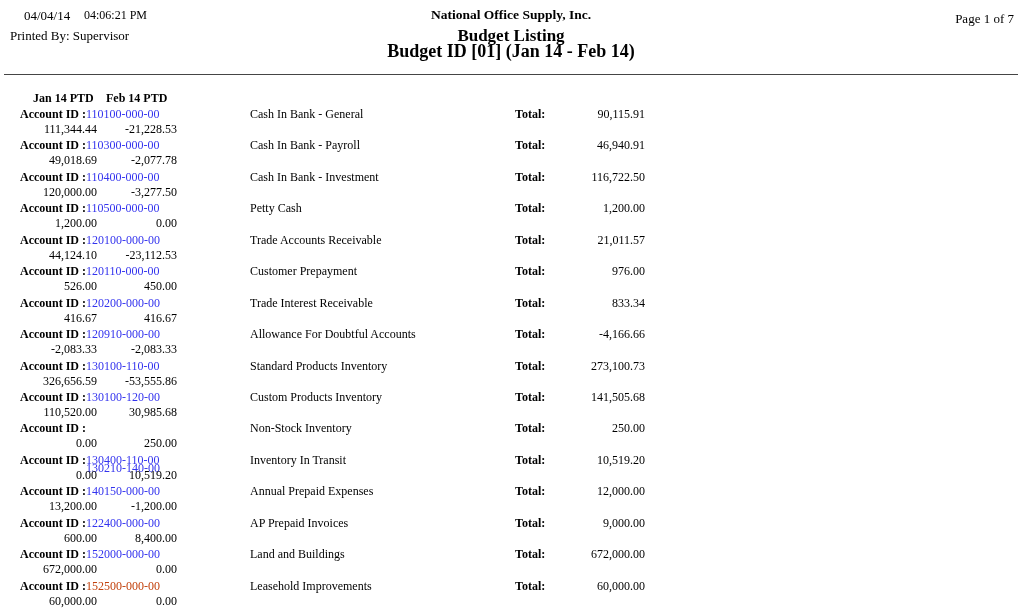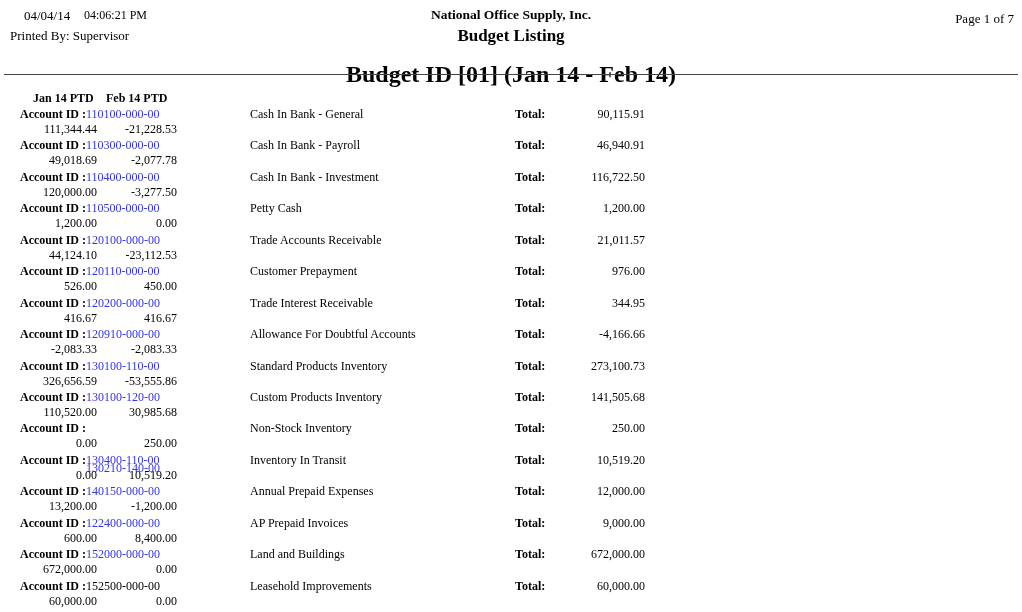--- a/index.html
+++ b/index.html
@@ -11,21 +11,21 @@
   }
   .abs{position:absolute;white-space:nowrap}
 
   
   .hdr-date{left:24px;top:8px;font-size:13px}
   .hdr-time{left:84px;top:8px;font-size:12px}
   .hdr-printed{left:10px;top:28px;font-size:13px}
   .hdr-center{left:0;width:100%;text-align:center;font-weight:bold}
   .hdr-company{top:7px;font-size:13.5px}
   .hdr-title{top:26px;font-size:17px}
-  .hdr-subtitle{top:61px;font-size:24px}
+  .hdr-subtitle{top:41px;font-size:18px}
   .hdr-page{right:8px;top:11px;font-size:13px}
   .hdr-rule{left:4px;top:74px;width:1014px;border-top:1.5px solid #454545;height:0}
 
   
   .col-hdr{top:91px;font-weight:bold;font-size:12px}
   .col-hdr-jan{left:33px}
   .col-hdr-feb{left:106px}
 
   
   .rows{position:absolute;left:0;top:107px;width:1022px}
@@ -107,21 +107,21 @@
     <span class="total-label">Total:</span>
     <span class="total-val">976.00</span>
     <span class="val-jan">526.00</span>
     <span class="val-feb">450.00</span>
   </div>
     <div class="row">
     <span class="acct-label">Account ID :</span>
     <span class="acct-num" style="color: rgb(51, 51, 238);">120200-000-00</span>
     <span class="acct-name">Trade Interest Receivable</span>
     <span class="total-label">Total:</span>
-    <span class="total-val">344.95</span>
+    <span class="total-val">833.34</span>
     <span class="val-jan">416.67</span>
     <span class="val-feb">416.67</span>
   </div>
     <div class="row">
     <span class="acct-label">Account ID :</span>
     <span class="acct-num" style="color: rgb(51, 51, 238);">120910-000-00</span>
     <span class="acct-name">Allowance For Doubtful Accounts</span>
     <span class="total-label">Total:</span>
     <span class="total-val">-4,166.66</span>
     <span class="val-jan">-2,083.33</span>
@@ -185,20 +185,20 @@
     <span class="acct-label">Account ID :</span>
     <span class="acct-num" style="color: rgb(51, 51, 238);">152000-000-00</span>
     <span class="acct-name">Land and Buildings</span>
     <span class="total-label">Total:</span>
     <span class="total-val">672,000.00</span>
     <span class="val-jan">672,000.00</span>
     <span class="val-feb">0.00</span>
   </div>
     <div class="row">
     <span class="acct-label">Account ID :</span>
-    <span class="acct-num" style="color: #000000;">152500-000-00</span>
+    <span class="acct-num" style="color: #c2410c;">152500-000-00</span>
     <span class="acct-name">Leasehold Improvements</span>
     <span class="total-label">Total:</span>
     <span class="total-val">60,000.00</span>
     <span class="val-jan">60,000.00</span>
     <span class="val-feb">0.00</span>
   </div>
   </div>
 
 </body></html>

